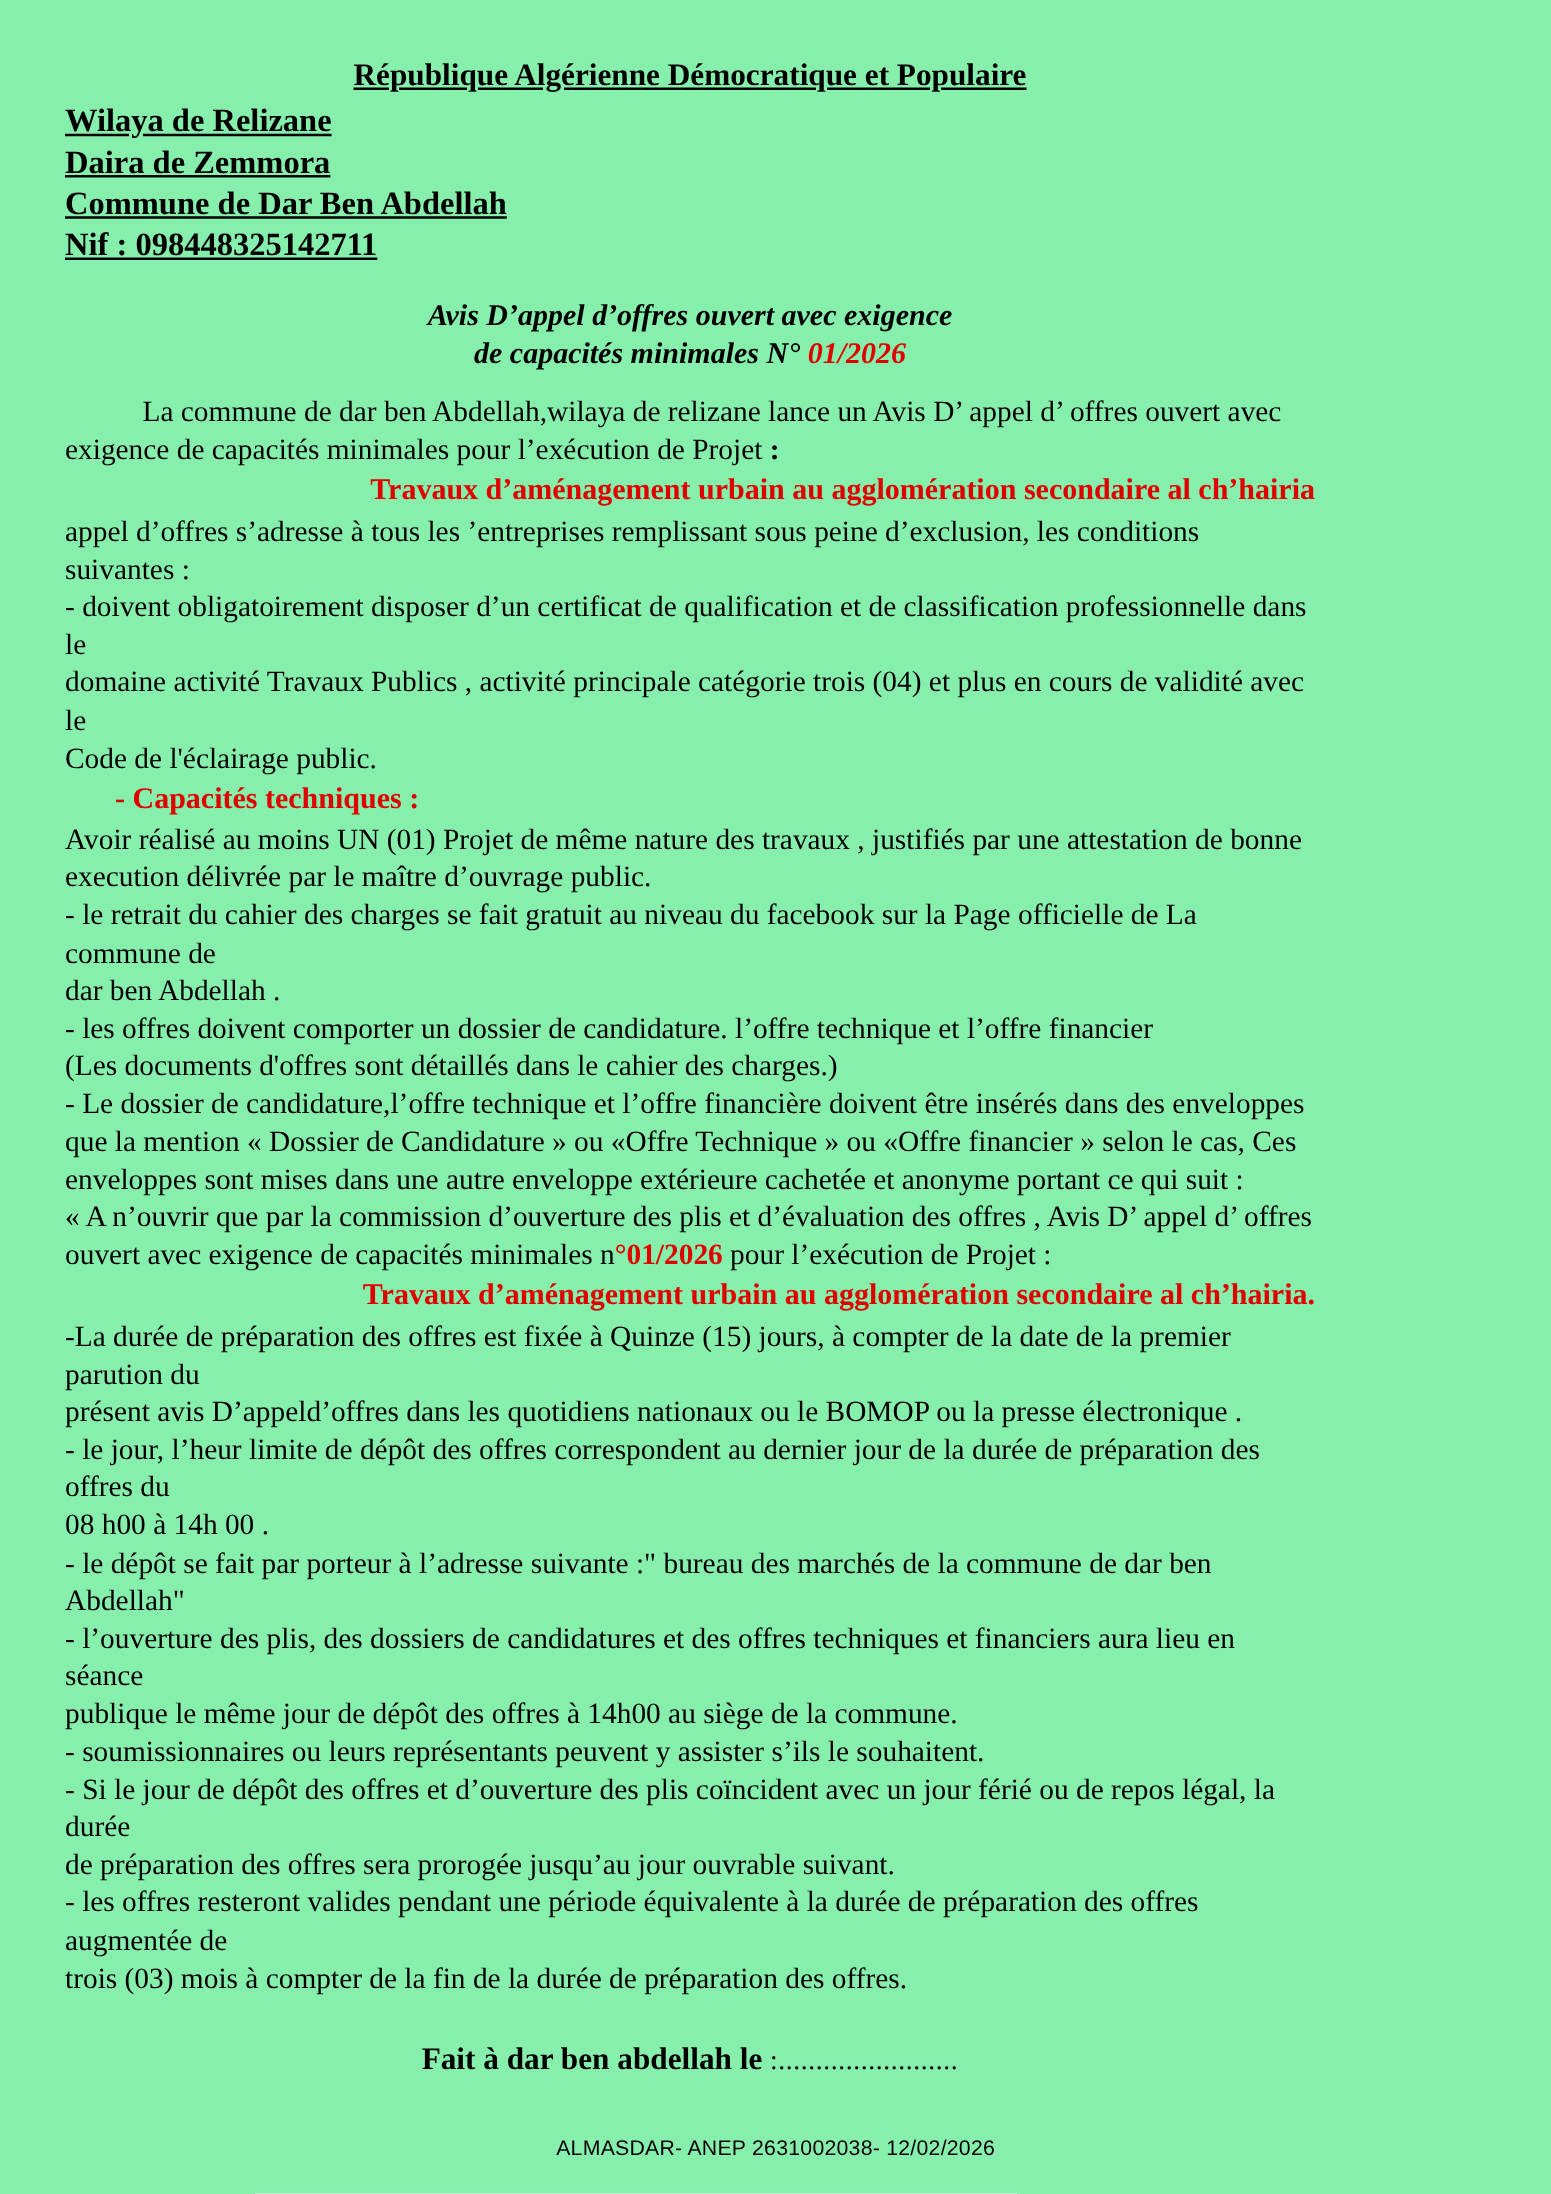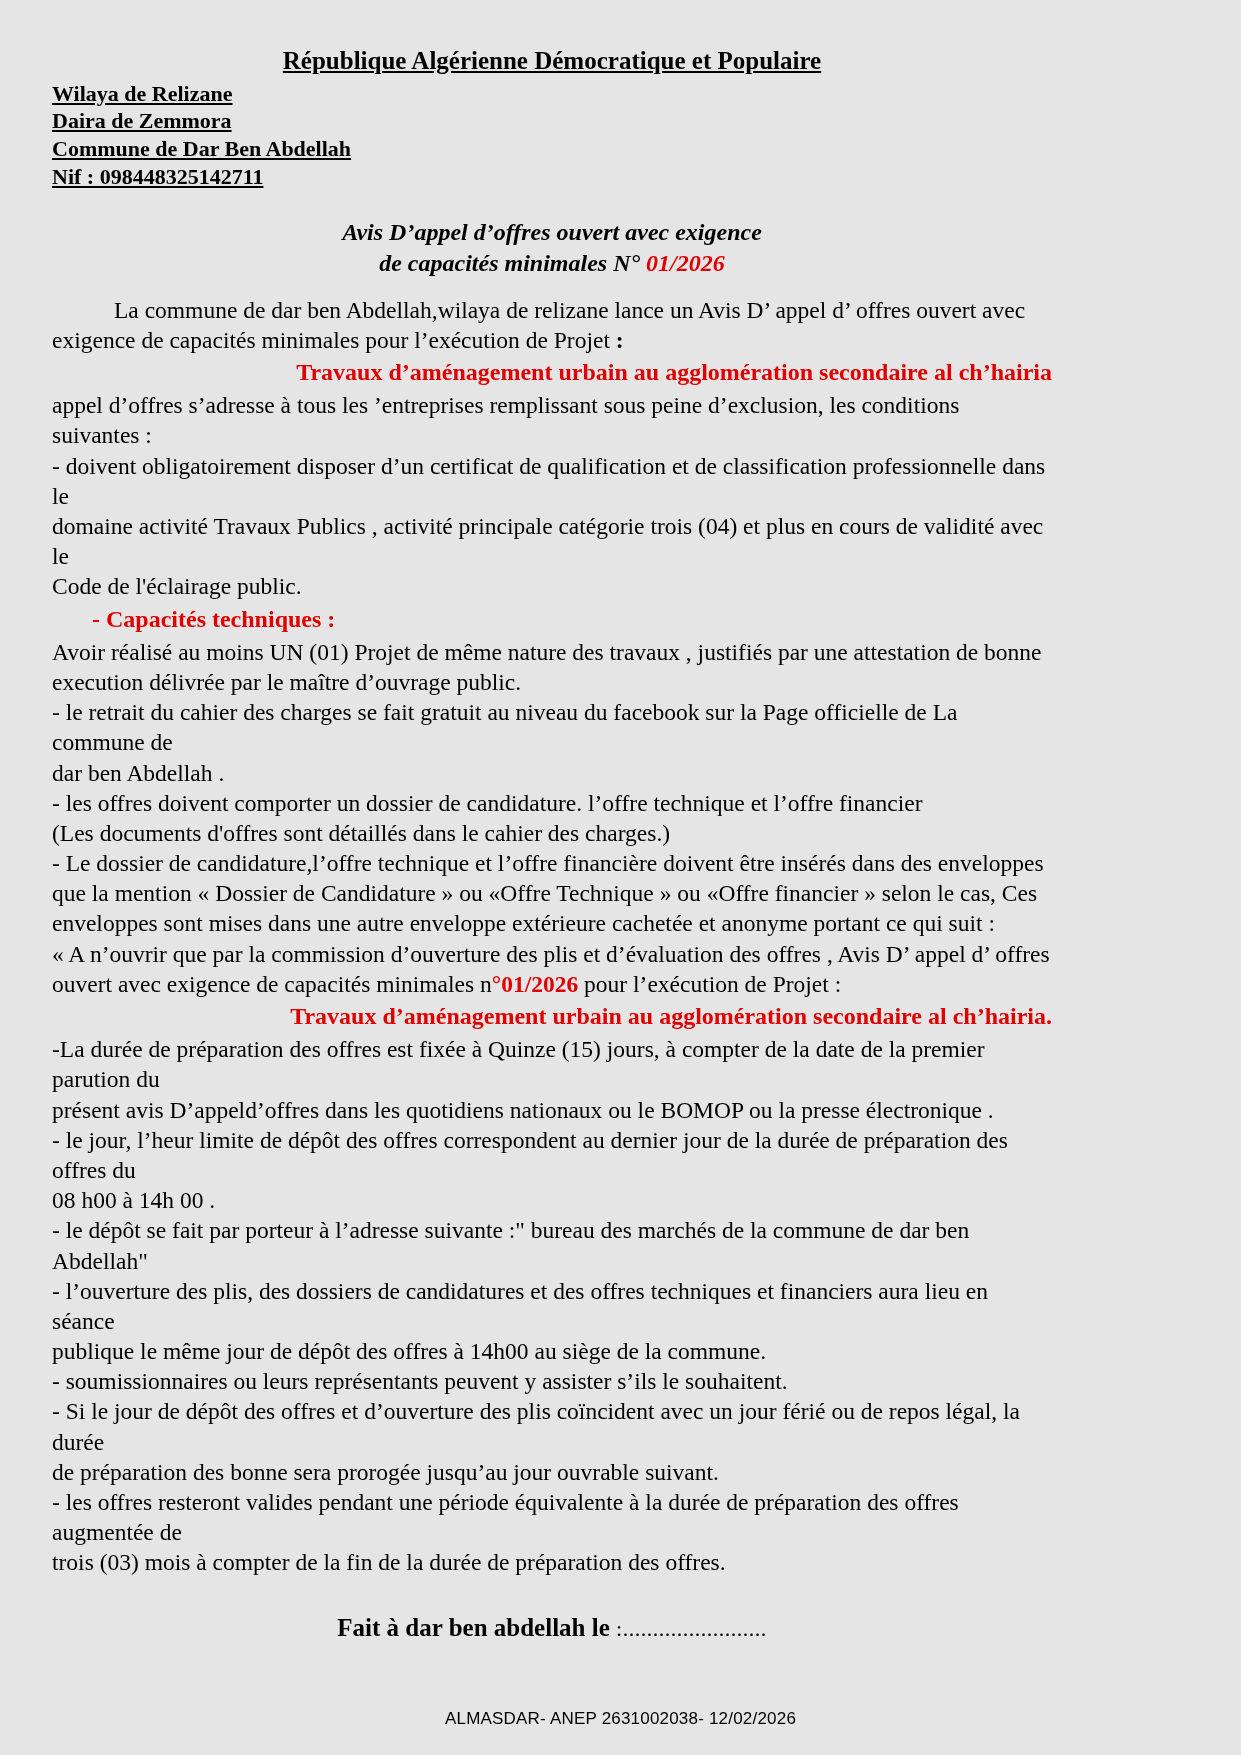--- a/index.html
+++ b/index.html
@@ -5,21 +5,21 @@
   html, body {
     margin: 0;
     padding: 0;
     background: #ffffff;
   }
   .page {
     position: relative;
     width: 1241px;
     height: 1755px;
     margin: 0 auto;
-    background: #e5e5e5;
+    background: #86efac;
     font-family: "Liberation Serif", "DejaVu Serif", serif;
     color: #000000;
     overflow: hidden;
   }
   .content {
     position: absolute;
     left: 52px;
     top: 46px;
     width: 1000px;
   }
@@ -29,21 +29,21 @@
     text-align: center;
     font-weight: bold;
     font-size: 25px;
     line-height: 1.18;
     margin: 0 0 4px 0;
   }
   .hdr-center span { text-decoration: underline; }
 
   .hdr-line {
     font-weight: bold;
-    font-size: 22px;
+    font-size: 26px;
     line-height: 1.27;
     margin: 0;
     text-align: left;
   }
   .hdr-line span { text-decoration: underline; }
 
   
   .title-block {
     text-align: center;
     font-weight: bold;
@@ -153,21 +153,21 @@
 
     <p class="para">-La durée de préparation des offres est fixée à Quinze (15) jours, à compter de la date de la premier parution du</p>
     <p class="para">présent avis D’appeld’offres dans les quotidiens nationaux ou le BOMOP ou la presse électronique .</p>
     <p class="para">- le jour, l’heur limite de dépôt des offres correspondent au dernier jour de la durée de préparation des offres du</p>
     <p class="para">08 h00  à 14h 00 .</p>
     <p class="para">- le dépôt se fait par porteur à l’adresse suivante :" bureau des marchés de la commune de dar ben Abdellah"</p>
     <p class="para">- l’ouverture des plis, des dossiers de candidatures et des offres techniques et financiers aura lieu en séance</p>
     <p class="para">publique le même jour de dépôt des offres à 14h00 au siège de  la commune.</p>
     <p class="para">- soumissionnaires ou leurs représentants peuvent y assister s’ils le souhaitent.</p>
     <p class="para">- Si le jour de dépôt des offres et d’ouverture des plis coïncident  avec un jour férié ou de repos légal, la durée</p>
-    <p class="para">de préparation des bonne sera prorogée jusqu’au jour ouvrable suivant.</p>
+    <p class="para">de préparation des offres sera prorogée jusqu’au jour ouvrable suivant.</p>
     <p class="para">- les offres resteront valides pendant une période équivalente à la durée de préparation des offres augmentée de</p>
     <p class="para">trois (03) mois à compter de la fin de la durée de préparation des offres.</p>
 
     <div class="sig-block">
       <div class="sig-line-1"><span class="sig-name">Fait à dar ben abdellah le</span> <span class="sig-dots">:</span><span class="sig-dots">........................</span></div>
 
     </div>
 
   </div>
 

